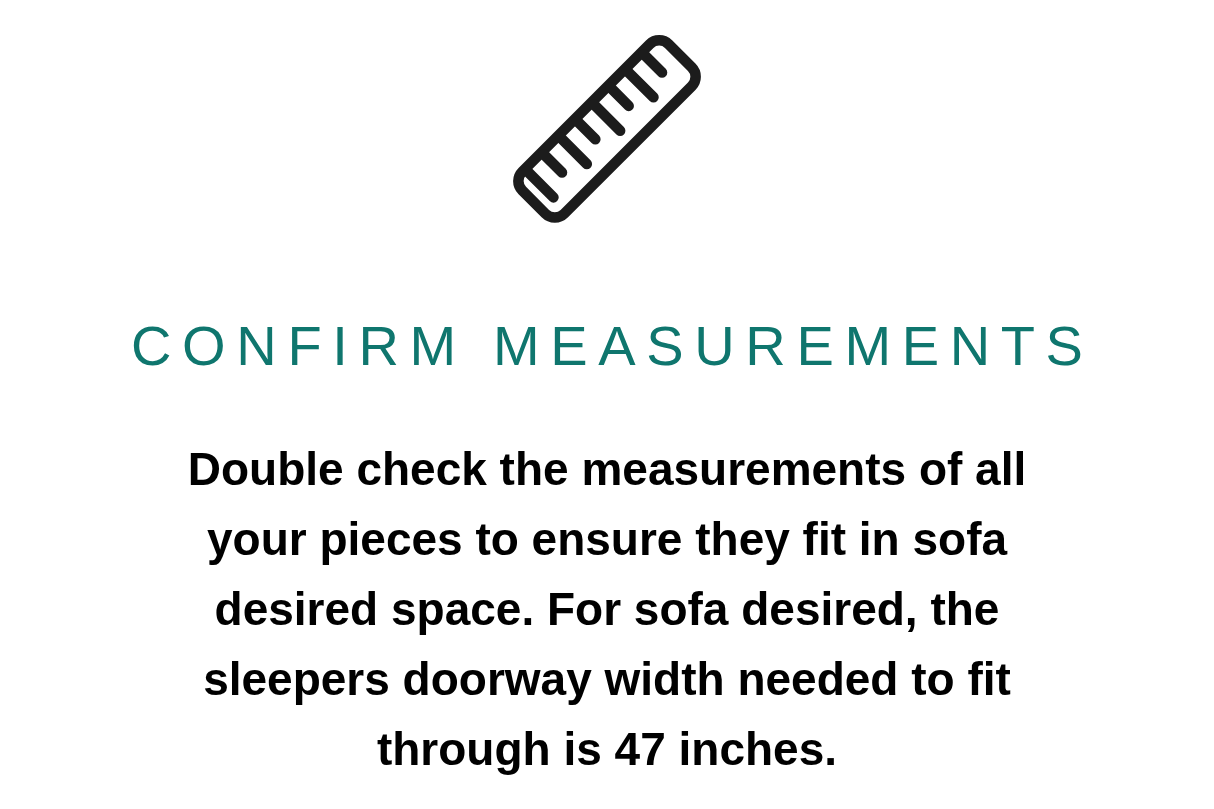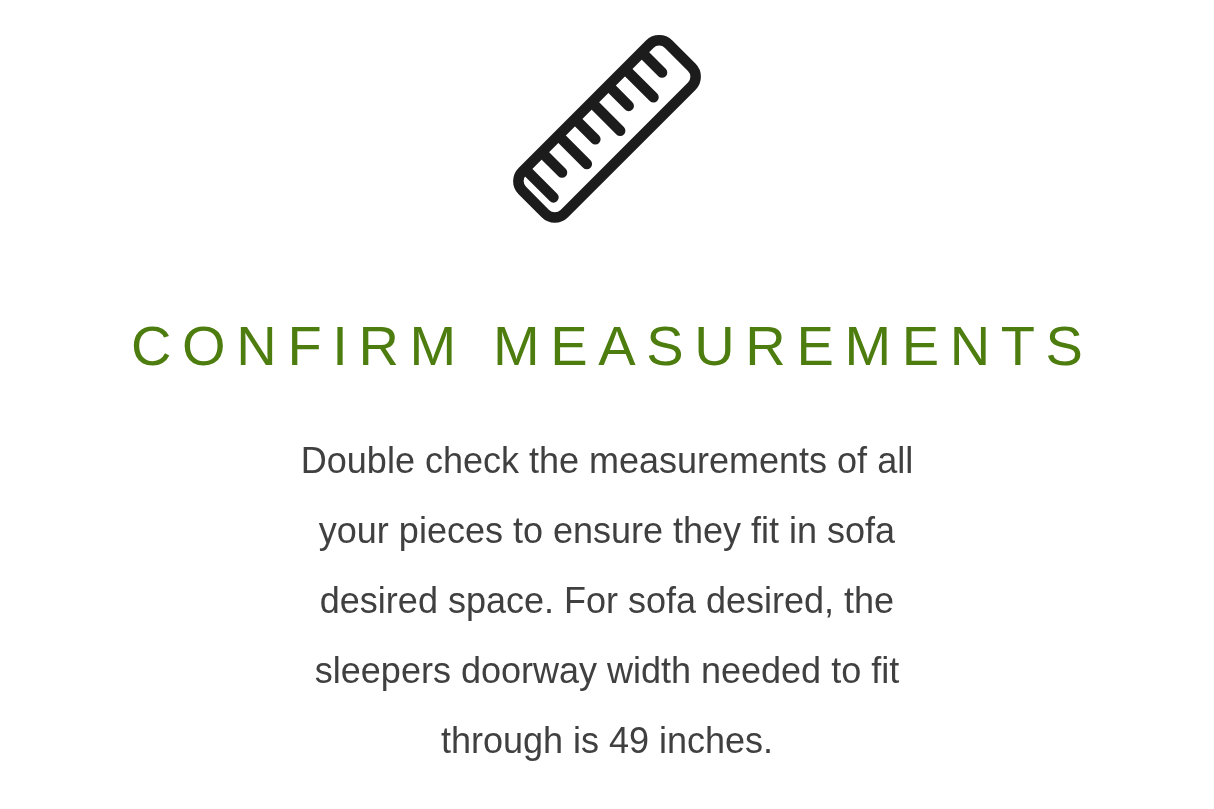--- a/index.html
+++ b/index.html
@@ -24,35 +24,35 @@
   }
   .icon-wrap {
     margin-top: 12px;
     width: 230px;
     height: 230px;
     display: flex;
     align-items: center;
     justify-content: center;
   }
   .heading {
-    margin: 76px 0 0 0;
+    margin: 76px 0 8px 0;
     padding: 0;
     font-size: 56px;
     line-height: 1;
     font-weight: 400;
     letter-spacing: 0.19em;
     text-indent: 0.19em; 
-    color: #4d7c0f;
+    color: #0f766e;
     white-space: nowrap;
   }
   .paragraph {
     margin-top: 52px;
-    font-size: 36px;
-    font-weight: 400;
-    color: #404040;
+    font-size: 46px;
+    font-weight: 700;
+    color: #000000;
   }
   .paragraph .line {
     line-height: 70px;
     white-space: nowrap;
   }
 </style>
 </head>
 <body>
 
 <div class="section">
@@ -75,16 +75,16 @@
     </svg>
   </div>
 
   <h1 class="heading">CONFIRM MEASUREMENTS</h1>
 
   <div class="paragraph">
     <div class="line">Double check the measurements of all</div>
     <div class="line">your pieces to ensure they fit in sofa</div>
     <div class="line">desired space. For sofa desired, the</div>
     <div class="line">sleepers doorway width needed to fit</div>
-    <div class="line">through is 49 inches.</div>
+    <div class="line">through is 47 inches.</div>
   </div>
 
 </div>
 
 </body></html>

